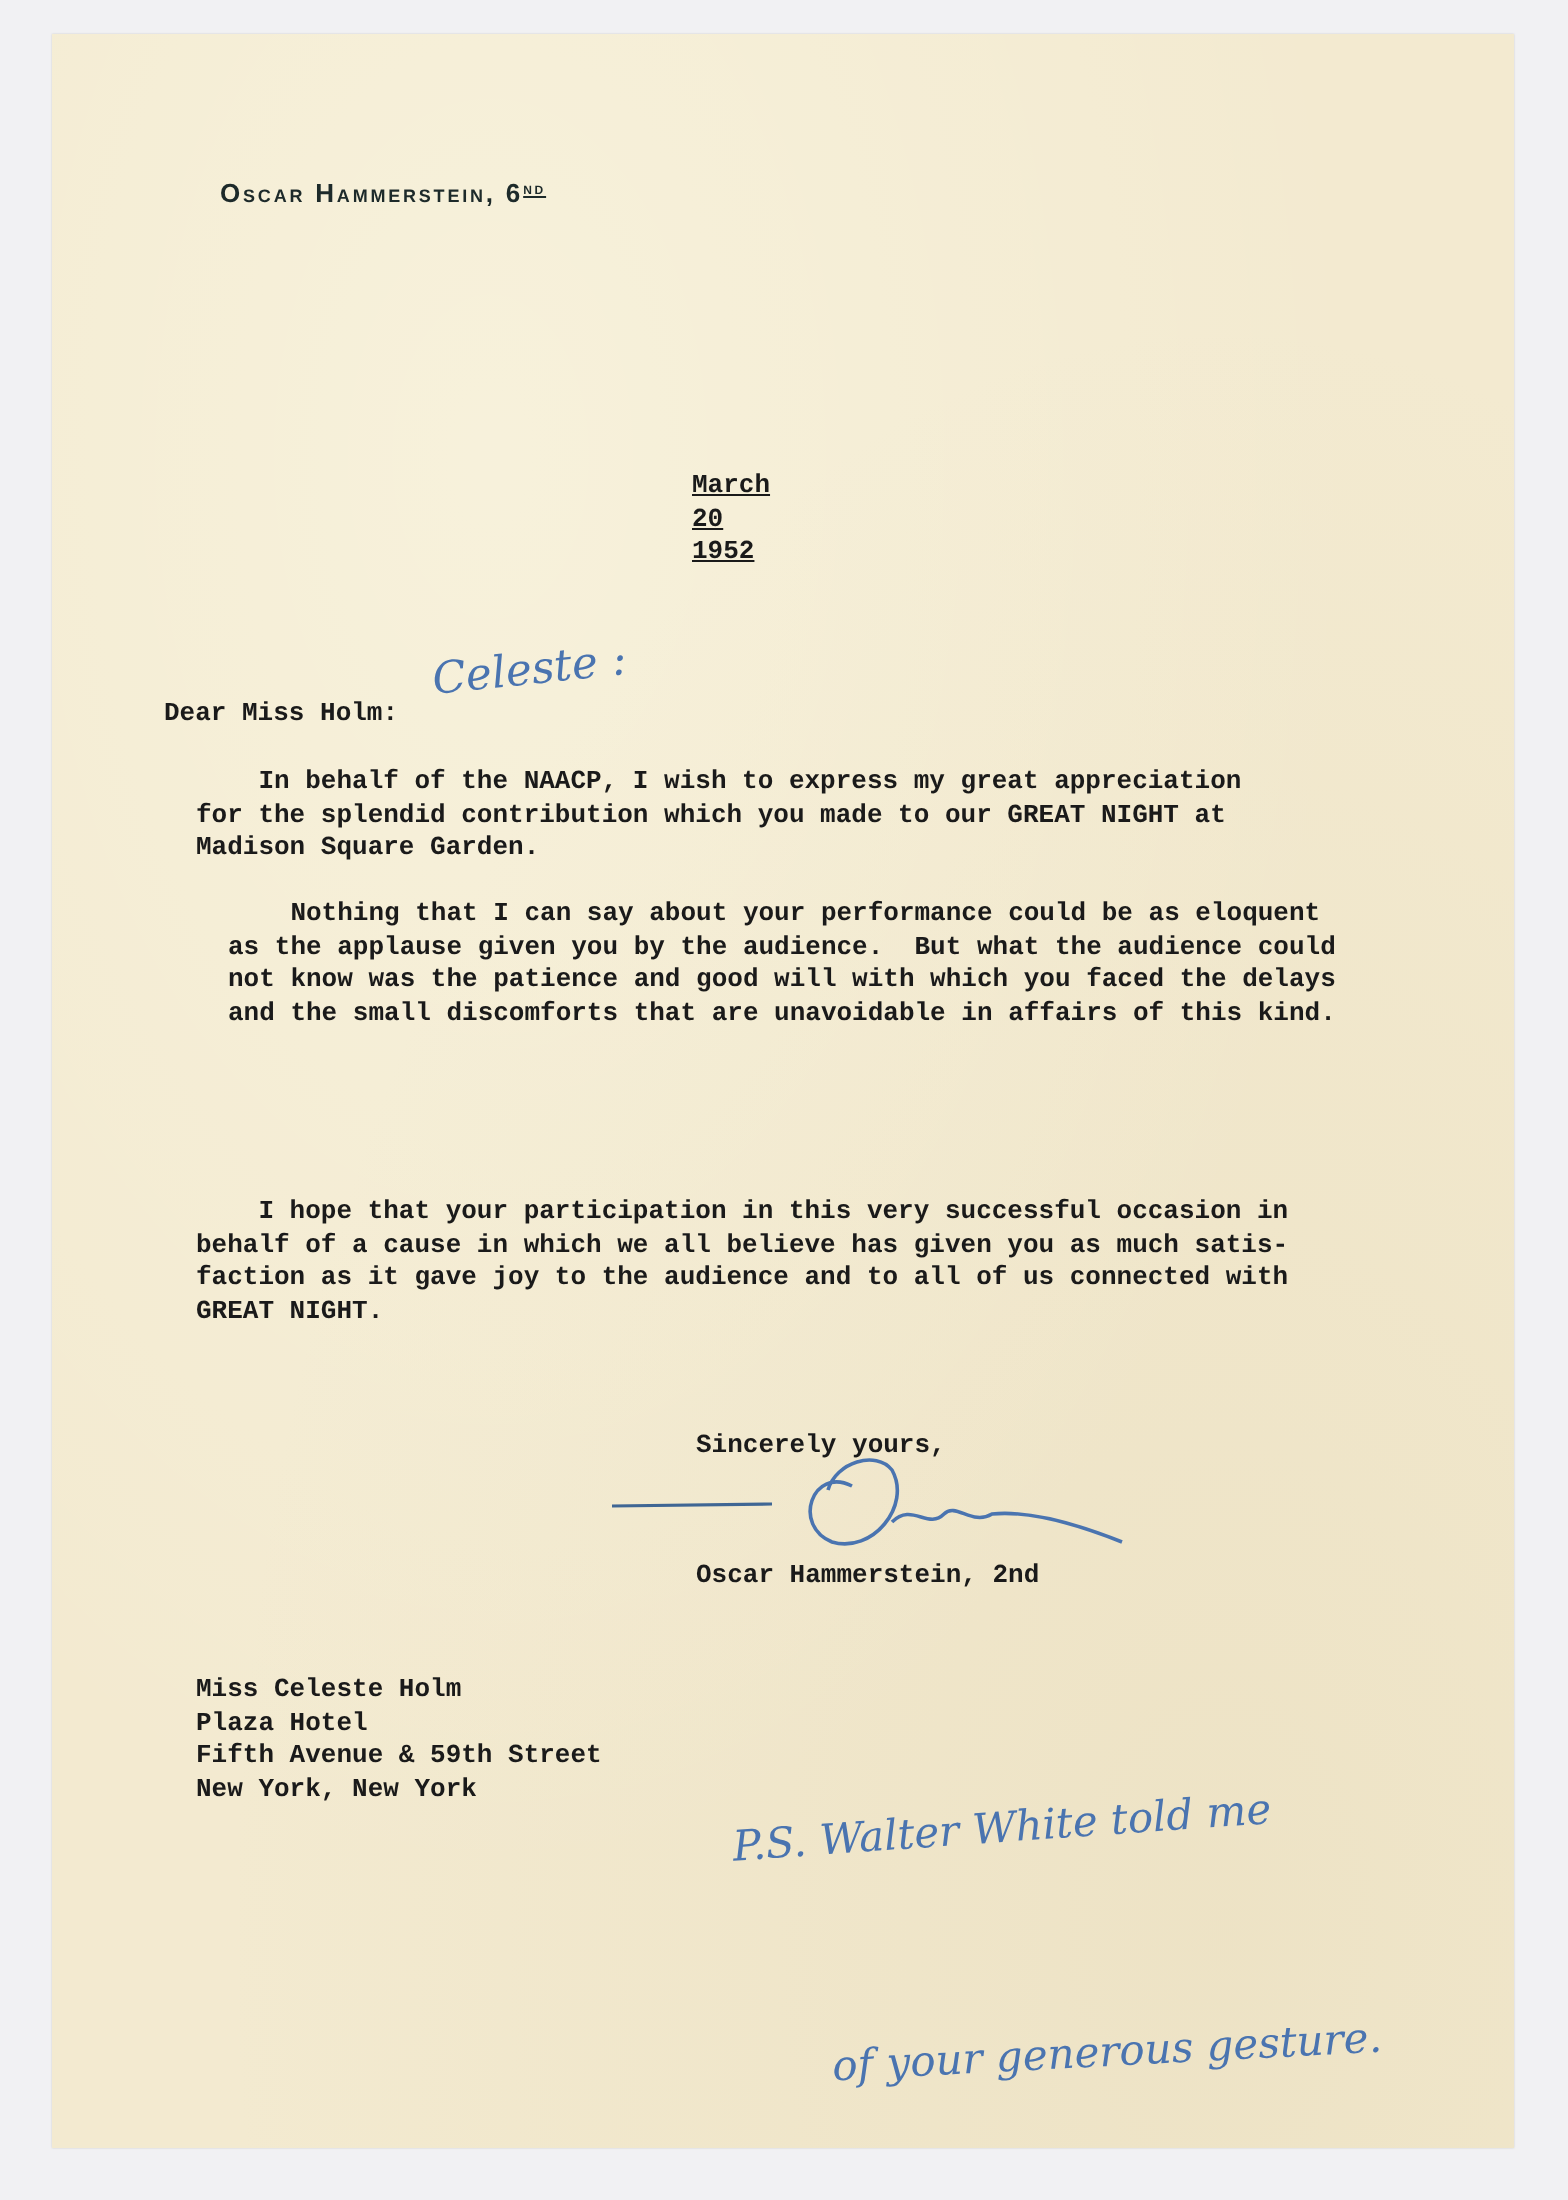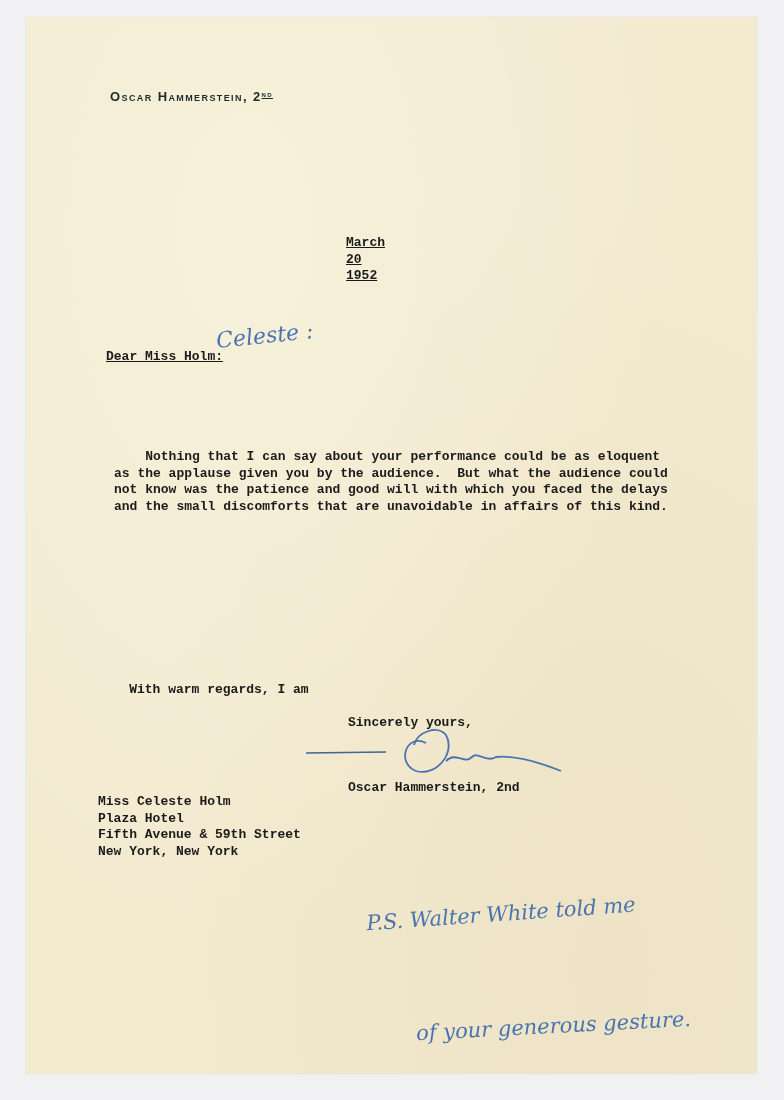--- a/index.html
+++ b/index.html
@@ -41,30 +41,30 @@
     .typed {
       font-family: "Liberation Mono", monospace;
       font-size: 13px;
       line-height: 16.5px;
       color: #1a1a1a;
       font-weight: bold;
       position: absolute;
       white-space: pre;
     }
     .date { left: 320px; top: 218px; text-decoration: underline; }
-    .salutation { left: 80px; top: 332px; text-decoration: underline; }
+    .salutation { left: 56px; top: 332px; }
     .para { left: 72px; }
     .p1 { top: 366px; }
     .p2 { top: 432px; margin-left: 16px; }
     .p3 { top: 515px; }
     .p4 { top: 581px; }
     .closing { left: 72px; top: 665px; }
     .sincerely { left: 322px; top: 698px; }
     .typed-name { left: 322px; top: 763px; }
-    .address { left: 72px; top: 777px; }
+    .address { left: 72px; top: 820px; }
     .hand {
       position: absolute;
       font-family: "DejaVu Serif", serif;
       font-style: italic;
       color: #4a74b0;
       white-space: pre;
     }
     .hand-salutation {
       left: 190px;
       top: 306px;
@@ -84,37 +84,43 @@
       left: 280px;
       top: 706px;
     }
   </style>
 </head>
 <body>
 
 <div class="paper">
 
   <div class="letterhead">
-    <span>Oscar Hammerstein, 2</span><span class="sup">nd</span>
+    <span>Oscar Hammerstein, 6</span><span class="sup">nd</span>
   </div>
 
   <div class="typed date"><span>March</span>
 <span>20</span>
 <span>1952</span></div>
 
   <div class="hand hand-salutation">Celeste :</div>
 
   <div class="typed salutation">Dear Miss Holm:</div>
 
+  <div class="typed para p1">    In behalf of the NAACP, I wish to express my great appreciation
+for the splendid contribution which you made to our GREAT NIGHT at
+Madison Square Garden.</div>
   <div class="typed para p2">    Nothing that I can say about your performance could be as eloquent
 as the applause given you by the audience.  But what the audience could
 not know was the patience and good will with which you faced the delays
 and the small discomforts that are unavoidable in affairs of this kind.</div>
+  <div class="typed para p4">    I hope that your participation in this very successful occasion in
+behalf of a cause in which we all believe has given you as much satis-
+faction as it gave joy to the audience and to all of us connected with
+GREAT NIGHT.</div>
 
-  <div class="typed closing">    With warm regards, I am</div>
 
   <div class="typed sincerely">Sincerely yours,</div>
 
   <svg class="signature" width="260" height="60" viewBox="0 0 260 60">
     <path d="M0 30 L80 29" stroke="#3f6694" stroke-width="1.6" fill="none"></path>
     <path d="M120 20 C 100 10, 90 40, 110 48 C 130 54, 150 30, 140 12 C 132 2, 112 8, 108 22" stroke="#4a74b0" stroke-width="1.8" fill="none"></path>
     <path d="M140 38 C 150 28, 158 42, 166 34 C 172 28, 180 40, 190 34 C 210 32, 235 40, 255 48" stroke="#4a74b0" stroke-width="1.8" fill="none"></path>
   </svg>
 
   <div class="typed typed-name">Oscar Hammerstein, 2nd</div>

